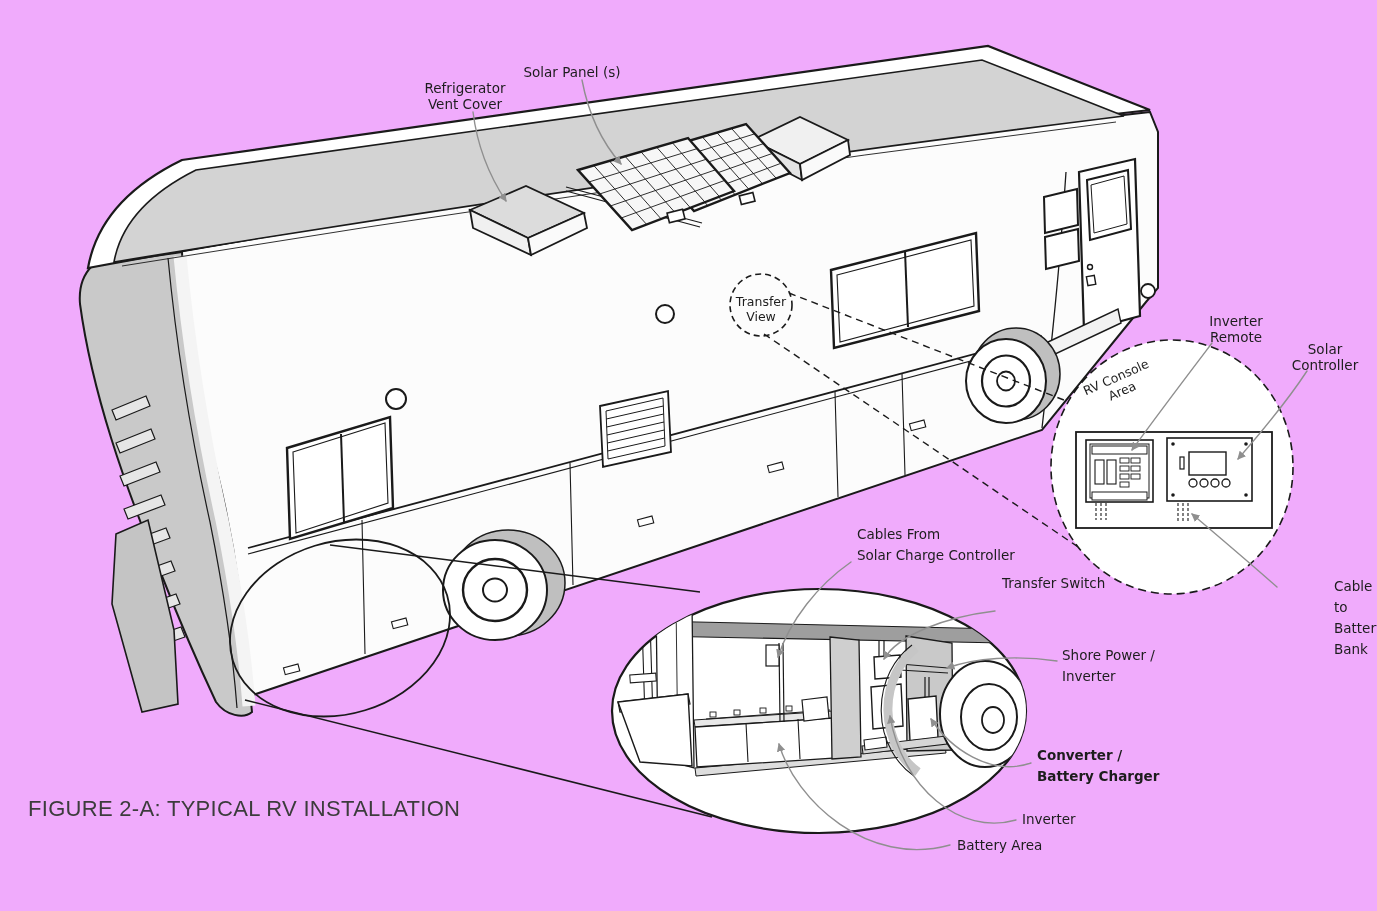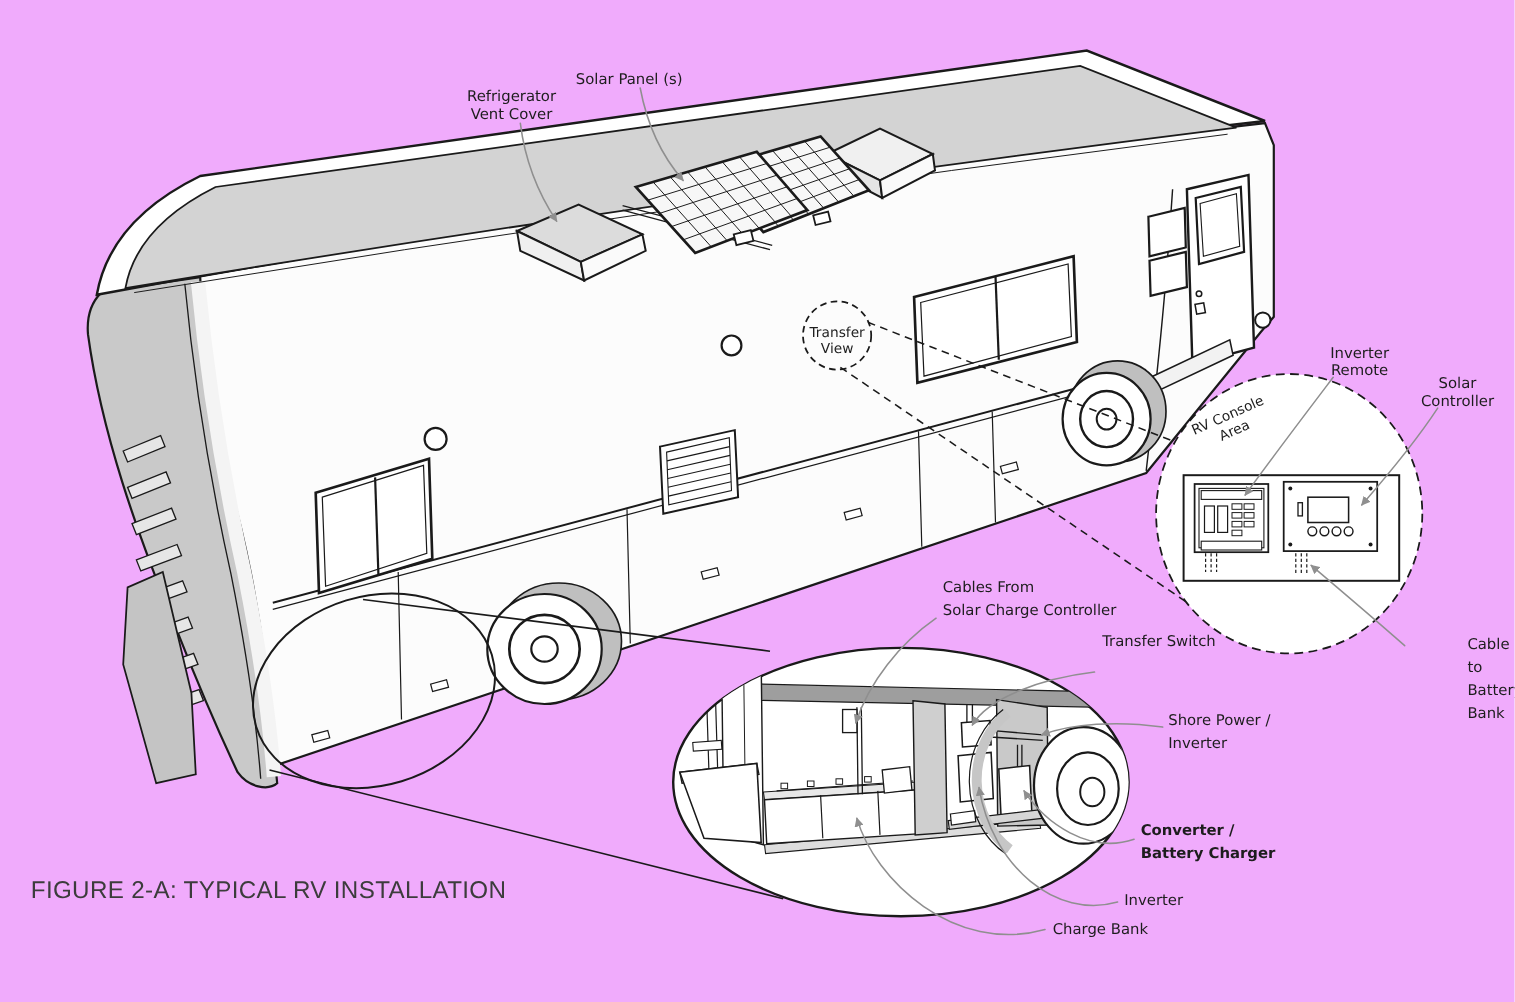--- a/index.html
+++ b/index.html
@@ -289,16 +289,16 @@
 Battery
 Bank</div>
 <div class="lbl" style="left:857px;top:524px;">Cables From
 Solar Charge Controller</div>
 <div class="lbl" style="left:1002px;top:573px;">Transfer Switch</div>
 <div class="lbl" style="left:1062px;top:645px;">Shore Power /
 Inverter</div>
 <div class="lbl" style="left:1037px;top:745px;font-weight:bold;">Converter /
 Battery Charger</div>
 <div class="lbl" style="left:1022px;top:809px;">Inverter</div>
-<div class="lbl" style="left:957px;top:835px;">Charge Bank</div>
+<div class="lbl" style="left:957px;top:835px;">Battery Area</div>
 <div class="caption" style="left:28px;top:796px;">FIGURE 2-A: TYPICAL RV INSTALLATION</div>
 
 </div>
 
 </body></html>

